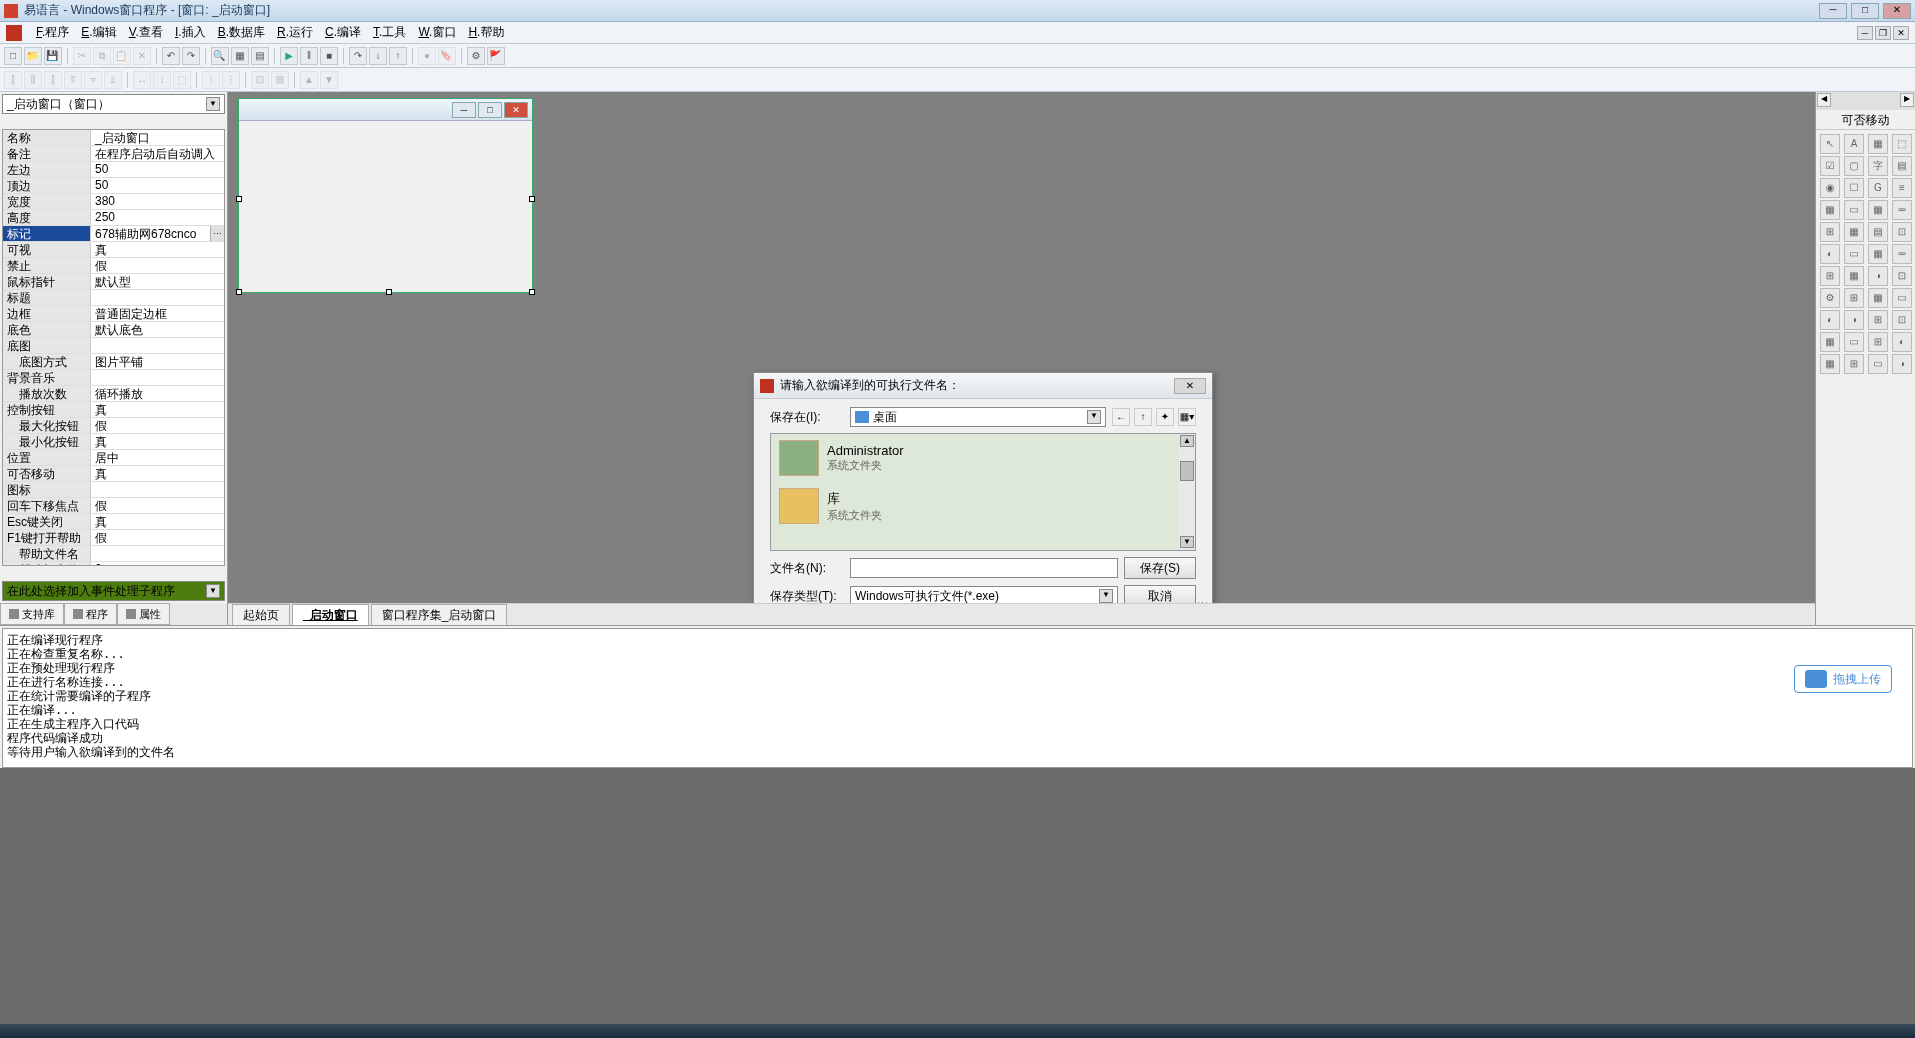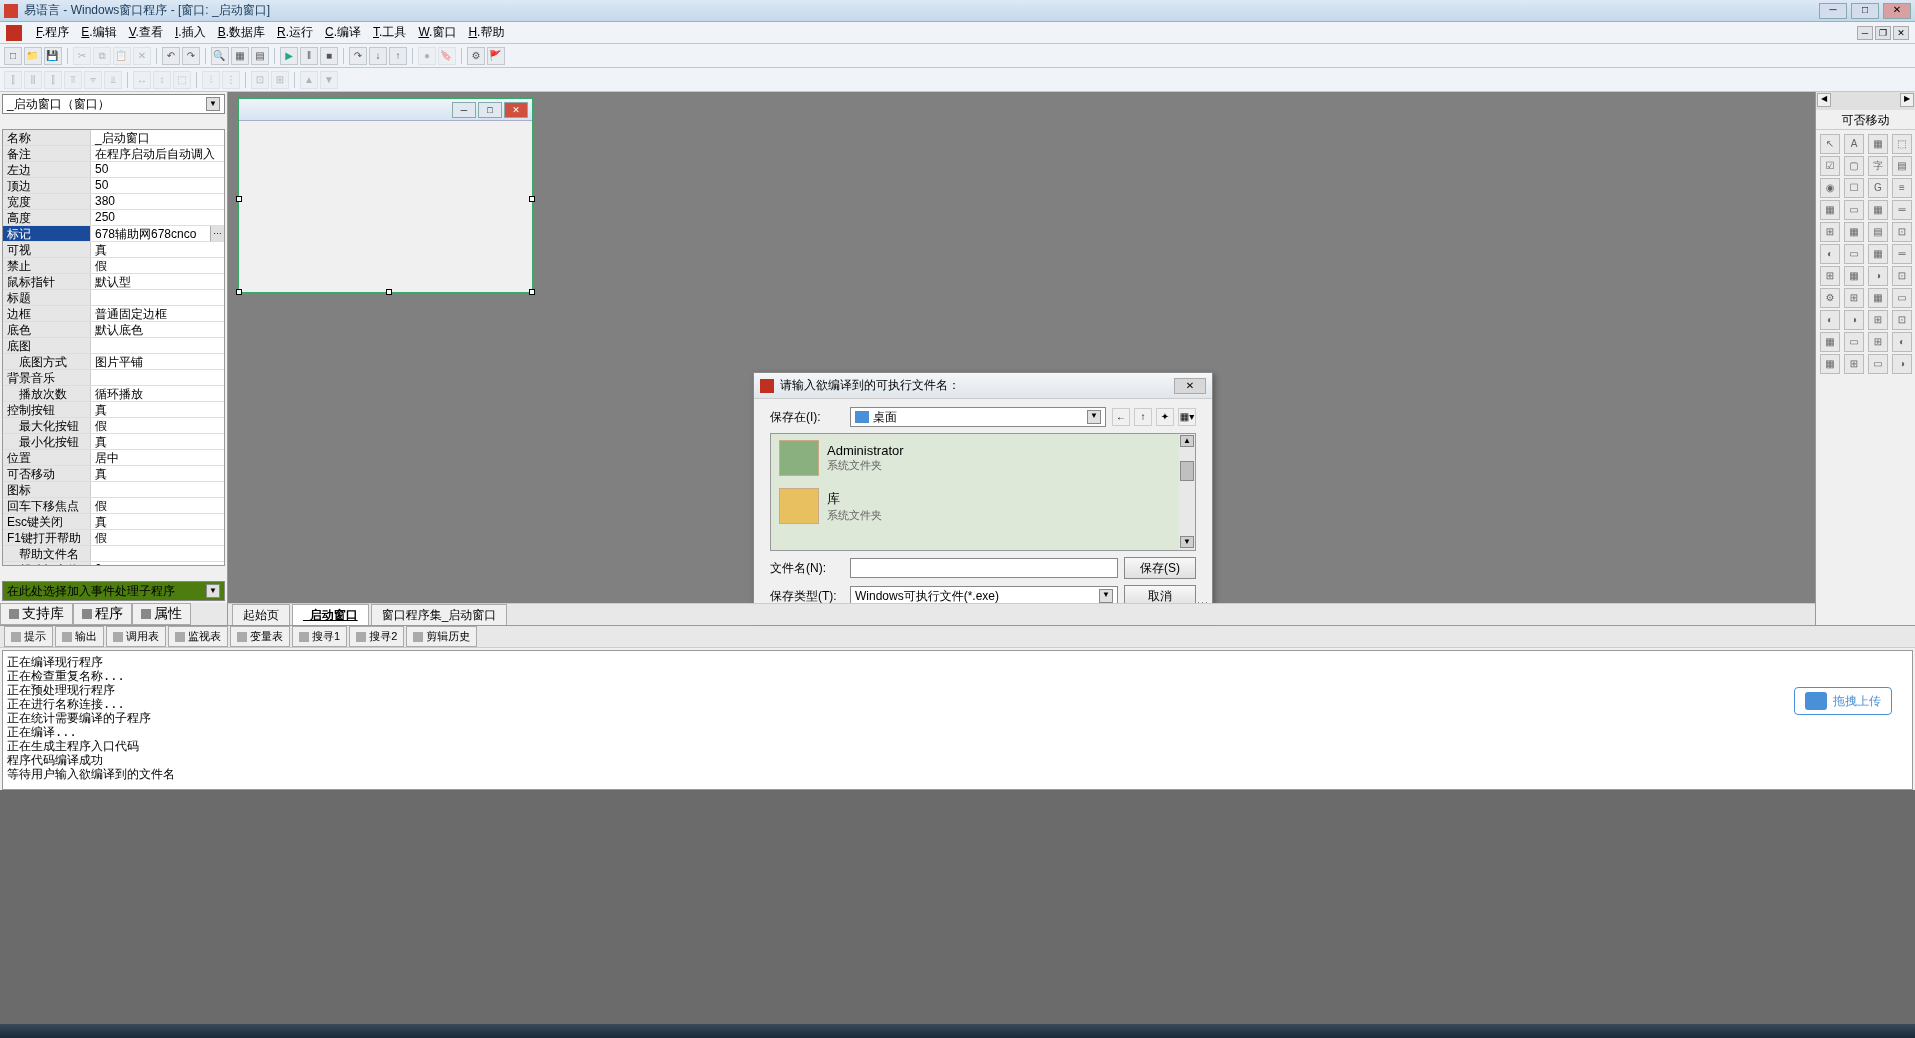--- a/index.html
+++ b/index.html
@@ -37,21 +37,21 @@
 .prop-row { display: flex; height: 16px; border-bottom: 1px solid #ddd; }
 .prop-row .pname { width: 88px; background: #e6e6e6; padding: 0 4px; border-right: 1px solid #ccc; white-space: nowrap; overflow: hidden; }
 .prop-row .pval { flex: 1; padding: 0 4px; white-space: nowrap; overflow: hidden; }
 .prop-row.sel .pname { background: #1a4a9a; color: #fff; }
 .prop-row.sel .pval { background: #fff; }
 .prop-row .pellip { width: 14px; background: #e0e0e0; border-left: 1px solid #aaa; text-align: center; font-size: 9px; }
 .prop-row.indent .pname { padding-left: 16px; }
 .event-combo { height: 20px; background: #4d7c0f; border: 1px solid #888; margin: 2px; display: flex; align-items: center; padding: 0 4px; }
 .event-combo .arrow { margin-left: auto; width: 14px; height: 14px; background: #e0e0e0; border: 1px solid #888; text-align: center; font-size: 8px; line-height: 12px; }
 .left-tabs { height: 22px; display: flex; background: #e8e8e8; }
-.ltab { padding: 2px 8px; border: 1px solid #aaa; background: #f0f0f0; display: flex; align-items: center; gap: 3px; cursor: pointer; font-size: 14px; }
+.ltab { padding: 2px 8px; border: 1px solid #aaa; background: #f0f0f0; display: flex; align-items: center; gap: 3px; cursor: pointer; font-size: 11px; }
 .ltab .ic { width: 10px; height: 10px; background: #888; }
 
 
 .center { flex: 1; background: #808080; position: relative; }
 .design-form { position: absolute; left: 10px; top: 6px; width: 295px; height: 195px; background: #f0f0f0; border: 1px solid #3a6; }
 .design-form .df-title { height: 22px; background: linear-gradient(#eef4fa, #d6e4f0); border-bottom: 1px solid #aac; display: flex; align-items: center; padding: 0 4px; }
 .design-form .df-title .df-btns { margin-left: auto; display: flex; gap: 2px; }
 .design-form .df-btn { width: 24px; height: 16px; border: 1px solid #8aa; background: #e0e8f0; font-size: 9px; line-height: 14px; text-align: center; }
 .design-form .df-btn.close { background: #d05040; color: #fff; }
 .design-form .df-body { position: absolute; left: 0; top: 22px; right: 0; bottom: 0; background-image: radial-gradient(#999 0.5px, transparent 0.5px); background-size: 8px 8px; background-color: #f0f0f0; }
@@ -467,30 +467,20 @@
         <div class="rp-ic">◐</div>
         <div class="rp-ic">▦</div>
         <div class="rp-ic">⊞</div>
         <div class="rp-ic">▭</div>
         <div class="rp-ic">◑</div>
       </div>
   </div>
 </div>
 
 <div class="output-panel">
-  <div class="out-tabs" id="out-tabs">
-      <div class="otab"><div class="oic"></div>提示</div>
-      <div class="otab"><div class="oic"></div>输出</div>
-      <div class="otab"><div class="oic"></div>调用表</div>
-      <div class="otab"><div class="oic"></div>监视表</div>
-      <div class="otab"><div class="oic"></div>变量表</div>
-      <div class="otab"><div class="oic"></div>搜寻1</div>
-      <div class="otab"><div class="oic"></div>搜寻2</div>
-      <div class="otab"><div class="oic"></div>剪辑历史</div>
-    </div>
   <div class="out-body" id="out-body">
     <div>正在编译现行程序</div>
       <div>正在检查重复名称...</div>
       <div>正在预处理现行程序</div>
       <div>正在进行名称连接...</div>
       <div>正在统计需要编译的子程序</div>
       <div>正在编译...</div>
       <div>正在生成主程序入口代码</div>
       <div>程序代码编译成功</div>
       <div>等待用户输入欲编译到的文件名</div>

